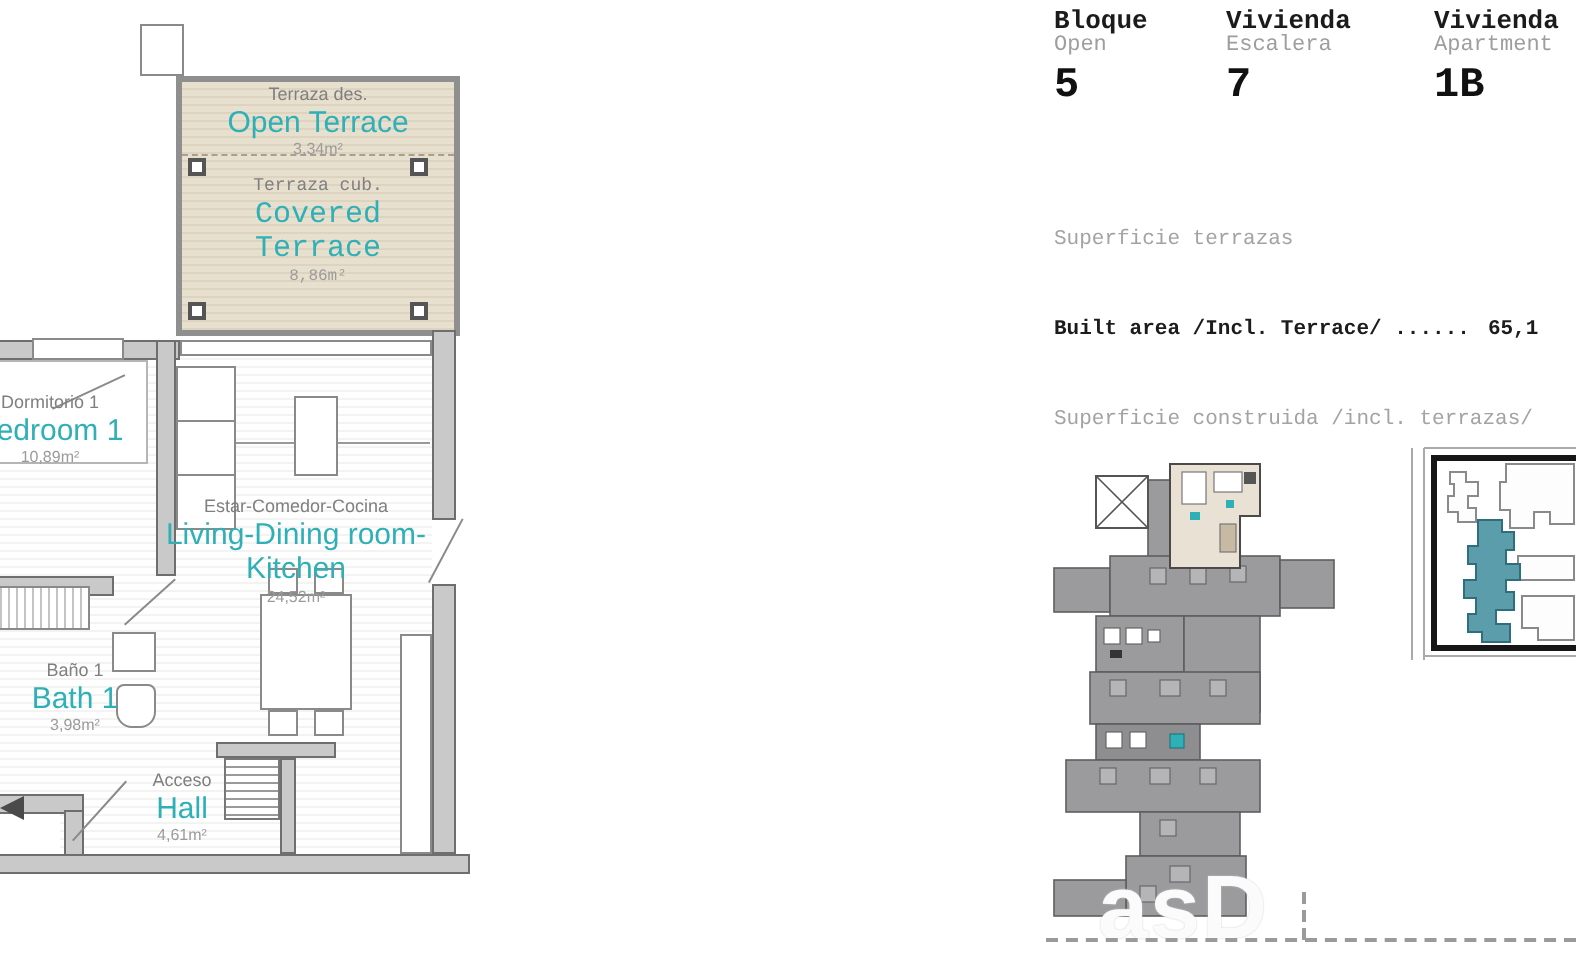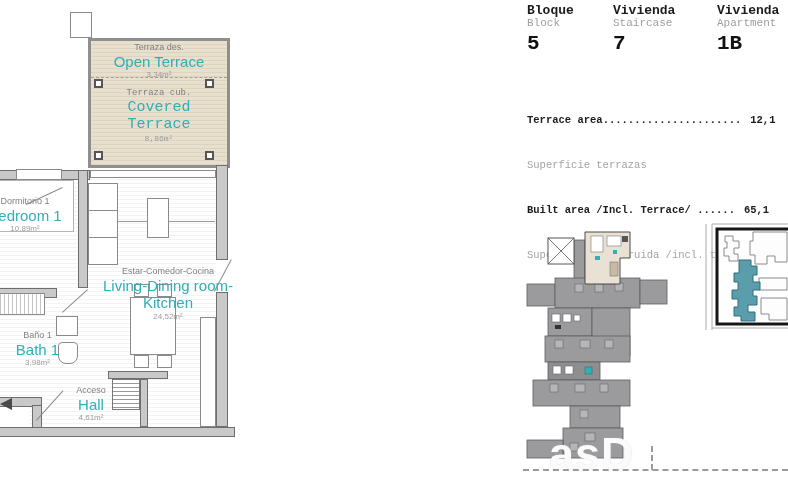--- a/index.html
+++ b/index.html
@@ -108,57 +108,56 @@
     <div class="room-label" style="left:104px;top:88px;width:110px;font-family:Liberation Mono, monospace;">
       <div class="es">Terraza cub.</div>
       <div class="en">Covered Terrace</div>
       <div class="m2">8,86m²</div>
     </div>
     <div class="room-label" style="left:-25px;top:196px;width:100px;">
       <div class="es">Dormitorio 1</div>
       <div class="en">Bedroom 1</div>
       <div class="m2">10,89m²</div>
     </div>
-    <div class="room-label" style="left:78px;top:266px;width:140px;padding-left:20px;">
+    <div class="room-label" style="left:78px;top:248px;width:140px;">
       <div class="es">Estar-Comedor-Cocina</div>
       <div class="en">Living-Dining room-Kitchen</div>
       <div class="m2">24,52m²</div>
     </div>
     <div class="room-label" style="left:-10px;top:330px;width:95px;">
       <div class="es">Baño 1</div>
       <div class="en">Bath 1</div>
       <div class="m2">3,98m²</div>
     </div>
     <div class="room-label" style="left:41px;top:385px;width:100px;">
       <div class="es">Acceso</div>
       <div class="en">Hall</div>
       <div class="m2">4,61m²</div>
     </div>
   </div>
 
   <div>
     <div class="hdr" style="left:527px;">
       <div class="es">Bloque</div>
-      <div class="en">Block</div>
+      <div class="en">Open</div>
       <div class="val">5</div>
     </div>
     <div class="hdr" style="left:613px;">
       <div class="es">Vivienda</div>
-      <div class="en">Staircase</div>
+      <div class="en">Escalera</div>
       <div class="val">7</div>
     </div>
     <div class="hdr" style="left:717px;">
       <div class="es">Vivienda</div>
       <div class="en">Apartment</div>
       <div class="val">1B</div>
     </div>
   </div>
 
   <div class="areas">
-    <div class="arearow-b"><span>Terrace area</span><span>......................</span><span class="val">12,1</span></div>
     <div class="arearow-g">Superficie terrazas</div>
     <div class="arearow-b"><span>Built area /Incl. Terrace/</span><span> ......</span><span class="val">65,1</span></div>
     <div class="arearow-g">Superficie construida /incl. terrazas/</div>
   </div>
 
   <svg style="left:525px;top:228px;" width="143" height="242" viewBox="0 0 143 242">
     <g stroke="#5e5e60" stroke-width="0.8" fill="#9b9b9d">
       <rect x="49" y="12" width="11" height="44"></rect>
       <rect x="49" y="56" width="18" height="52" fill="#8e8e90"></rect>
       <rect x="2" y="56" width="28" height="22"></rect>

